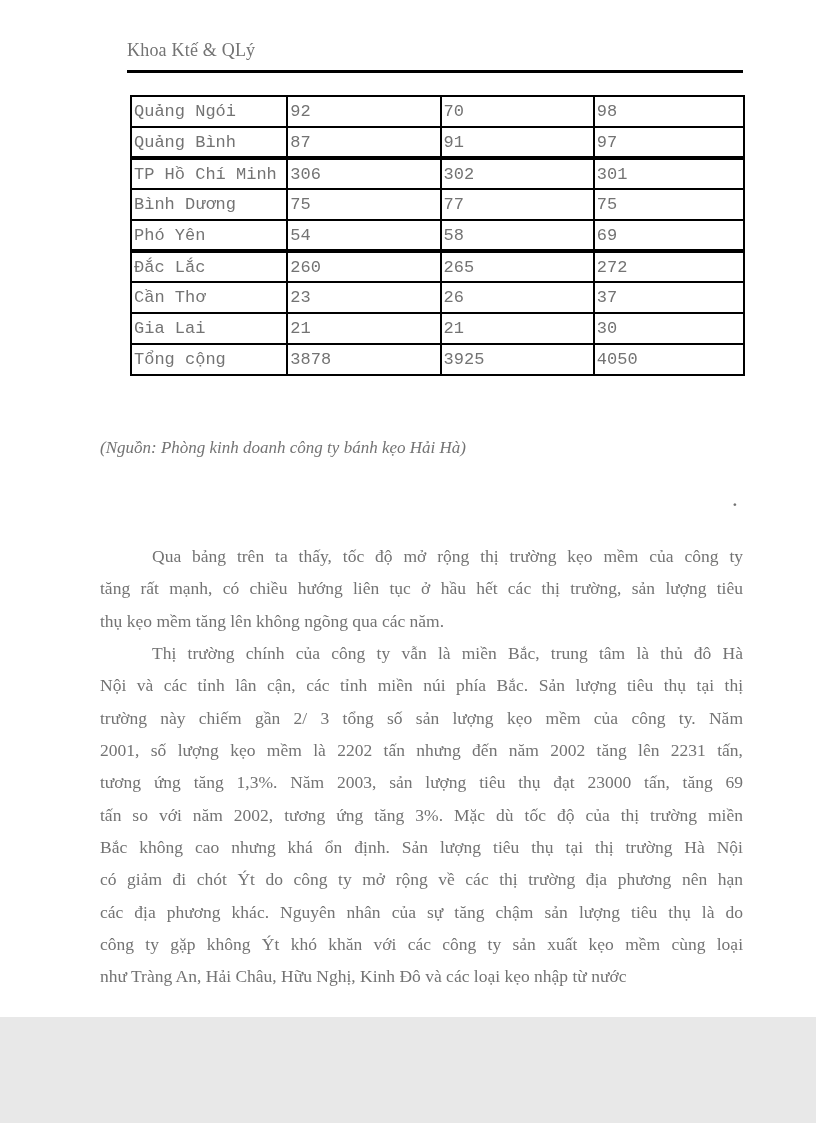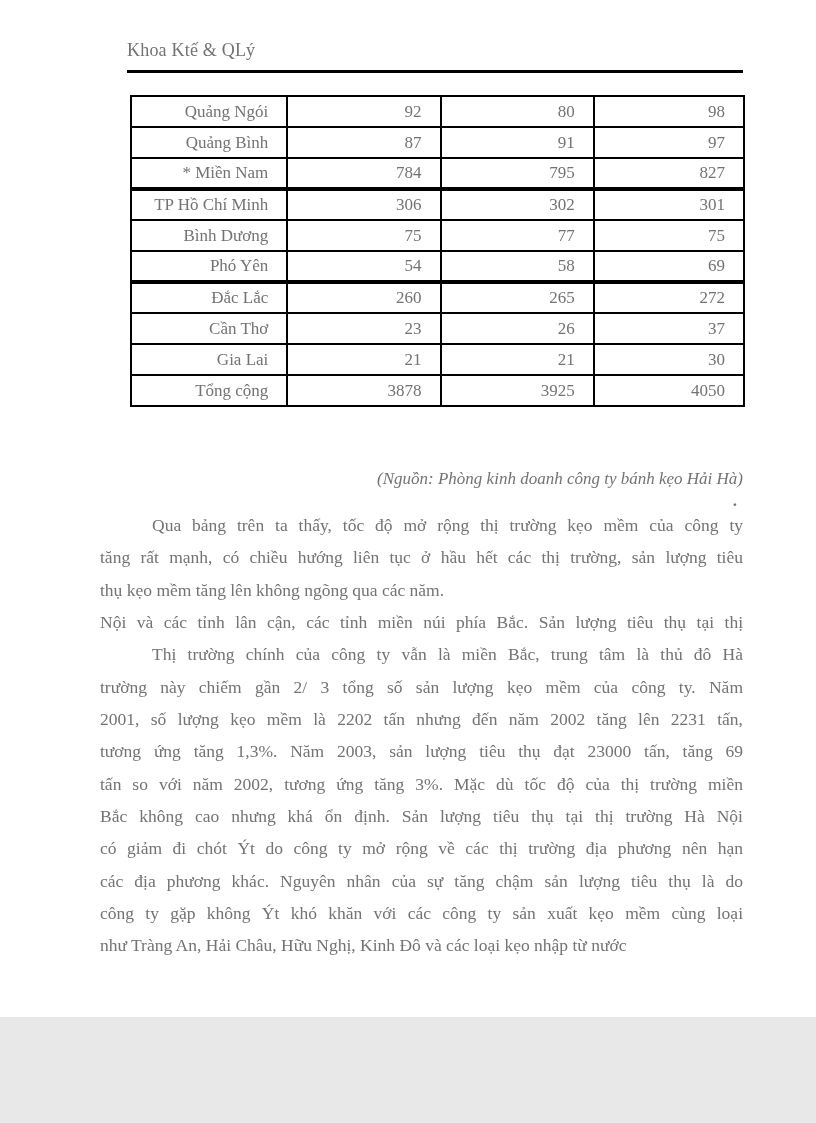--- a/index.html
+++ b/index.html
@@ -33,49 +33,50 @@
     position: absolute;
     left: 130px; top: 95px;
     width: 615px;
     border-collapse: collapse;
     table-layout: fixed;
     font-size: 17px;
   }
   table.data-table td {
     border: 2px solid #000000;
     height: 31px;
-    text-align: right;
+    text-align: left;
     vertical-align: middle;
-    padding: 0 18px;
+    padding: 0 2px;
+    font-family: Liberation Mono, monospace;
   }
   table.data-table tr.thick-top td { border-top-width: 4px; }
   
   .caption {
     position: absolute;
-    left: 100px; top: 469px;
+    left: 100px; top: 438px;
     width: 643px;
-    text-align: right;
     font-style: italic;
     font-size: 17px;
     white-space: nowrap;
   }
   .stray-dot {
     position: absolute;
     left: 100px; top: 491px;
     width: 637px;
     text-align: right;
     font-size: 17px;
     font-weight: bold;
   }
   
   .para {
     position: absolute;
     left: 100px;
     width: 643px;
     font-size: 17.5px;
+    margin-top: 31px;
   }
   .para .line {
     height: 32.33px;
     line-height: 32.33px;
     white-space: nowrap;
   }
   .para .line.j {
     white-space: normal;
     text-align: justify;
     text-align-last: justify;
@@ -115,34 +116,28 @@
     <colgroup>
       <col style="width:25.5%">
         <col style="width:25%">
         <col style="width:25%">
         <col style="width:24.5%">
     </colgroup>
     <tbody>
       <tr>
         <td>Quảng Ngói</td>
         <td>92</td>
-        <td>80</td>
+        <td>70</td>
         <td>98</td>
       </tr>
       <tr>
         <td>Quảng Bình</td>
         <td>87</td>
         <td>91</td>
         <td>97</td>
-      </tr>
-      <tr>
-        <td>* Miền Nam</td>
-        <td>784</td>
-        <td>795</td>
-        <td>827</td>
       </tr>
       <tr class="thick-top">
         <td>TP Hồ Chí Minh</td>
         <td>306</td>
         <td>302</td>
         <td>301</td>
       </tr>
       <tr>
         <td>Bình Dương</td>
         <td>75</td>
@@ -185,22 +180,22 @@
   <div class="caption">(Nguồn: Phòng kinh doanh công ty bánh kẹo  Hải Hà)</div>
   <div class="stray-dot">.</div>
 
   <div class="para" id="para-1">
     <div class="line j indent">Qua bảng trên ta thấy, tốc độ mở rộng thị trường kẹo mềm của công ty</div>
     <div class="line j">tăng rất mạnh, có chiều hướng liên tục ở hầu hết các thị trường, sản lượng tiêu</div>
     <div class="line last">thụ kẹo mềm tăng lên không ngõng qua các năm.</div>
   </div>
 
   <div class="para" id="para-2">
+    <div class="line j indent">Thị trường chính của công ty vẫn là miền Bắc, trung tâm là thủ đô Hà</div>
     <div class="line j">Nội và các tỉnh lân cận, các tỉnh miền núi phía Bắc. Sản lượng tiêu thụ tại thị</div>
-    <div class="line j indent">Thị trường chính của công ty vẫn là miền Bắc, trung tâm là thủ đô Hà</div>
     <div class="line j">trường này chiếm gần 2/ 3 tổng số sản lượng kẹo mềm của công ty. Năm</div>
     <div class="line j">2001, số lượng kẹo mềm là 2202 tấn nhưng đến năm 2002 tăng lên 2231 tấn,</div>
     <div class="line j">tương ứng tăng 1,3%. Năm 2003, sản lượng tiêu thụ đạt 23000 tấn, tăng 69</div>
     <div class="line j">tấn so với năm 2002, tương ứng tăng 3%. Mặc dù tốc độ của thị trường miền</div>
     <div class="line j">Bắc không cao nhưng khá ổn định. Sản lượng tiêu thụ tại thị trường Hà Nội</div>
     <div class="line j">có giảm đi chót Ýt do công ty mở rộng về các thị trường địa phương nên hạn</div>
     <div class="line j">các địa phương khác. Nguyên nhân của sự tăng chậm sản lượng tiêu thụ là do</div>
     <div class="line j">công ty gặp không Ýt khó khăn với các công ty sản xuất kẹo mềm cùng loại</div>
     <div class="line last">như Tràng An, Hải Châu, Hữu Nghị, Kinh Đô và các loại kẹo nhập từ nước</div>
   </div>

